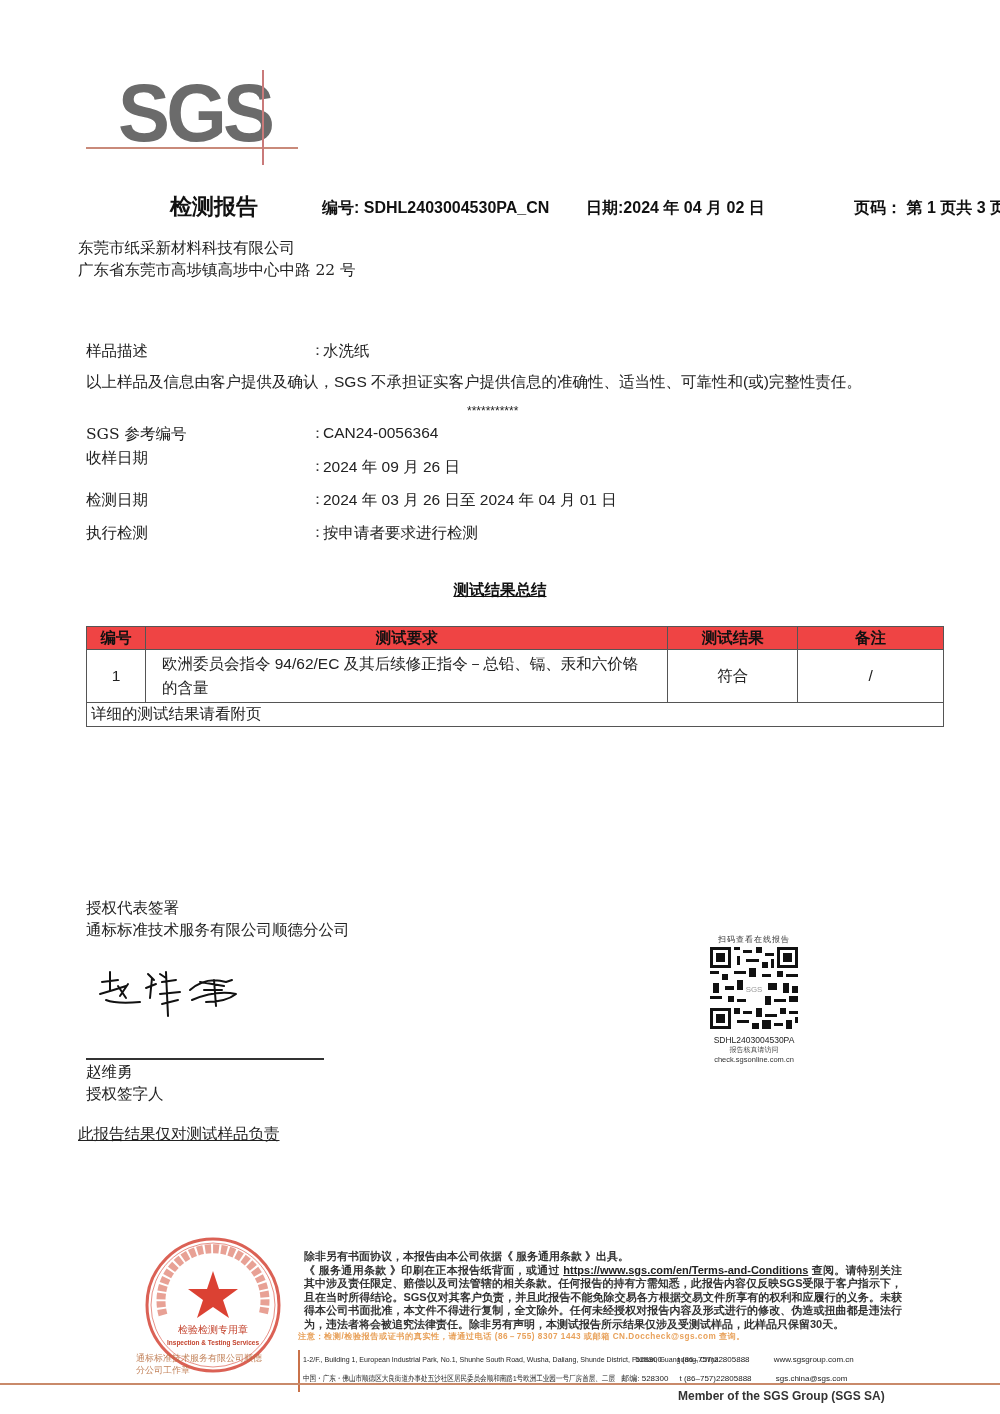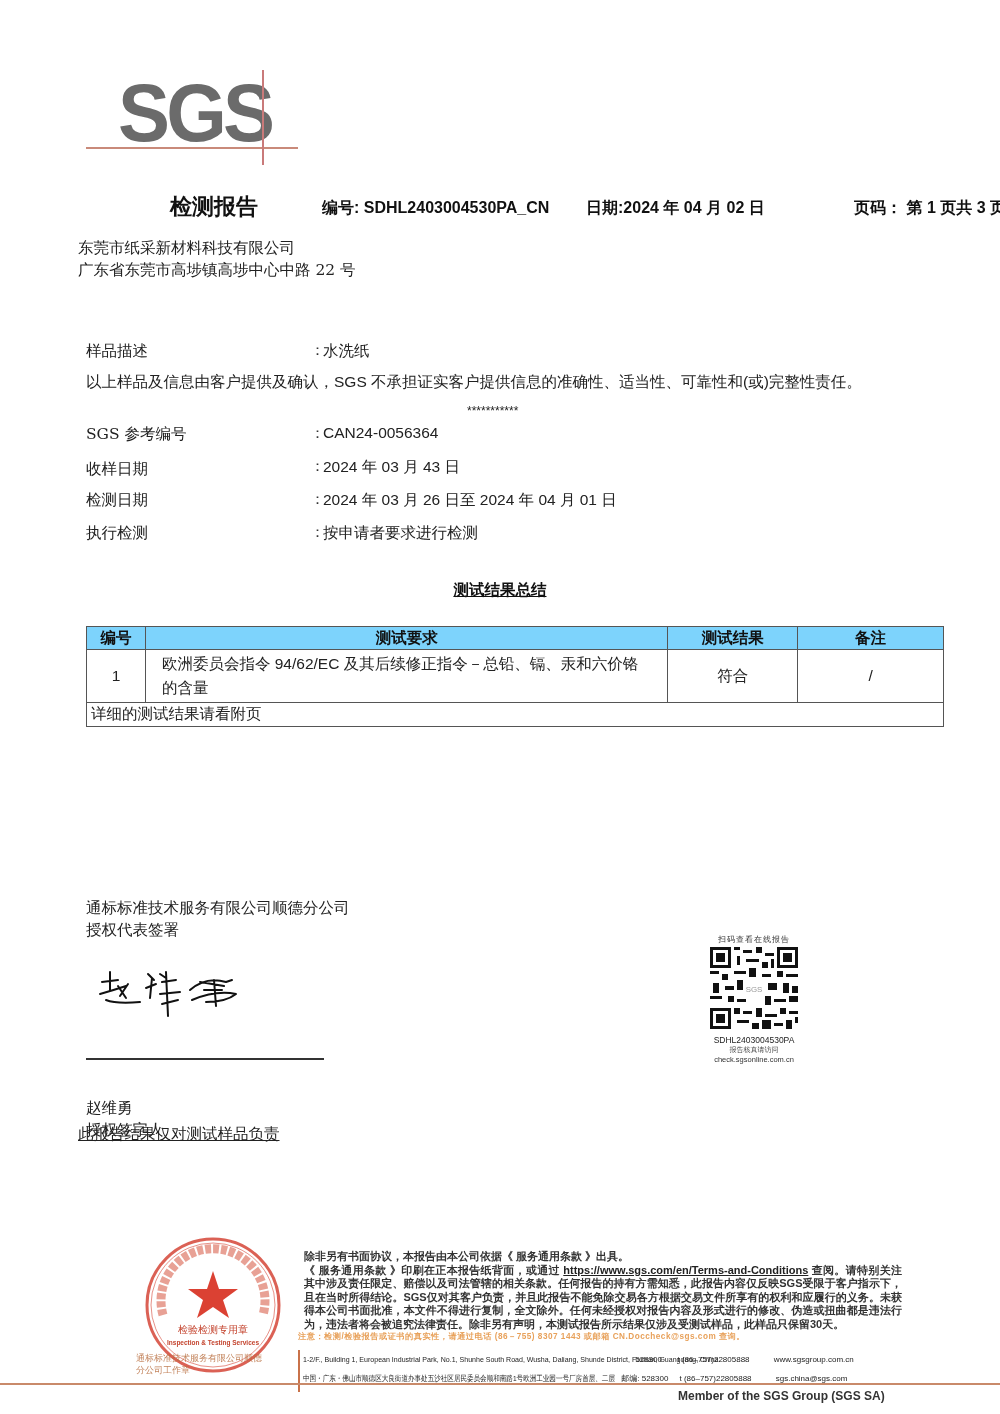--- a/index.html
+++ b/index.html
@@ -24,29 +24,29 @@
 
   .field-label { left: 86px; font-size: 15.5px; color: #222; font-family: "DejaVu Serif", "Liberation Serif", serif; }
   .field-colon { left: 310px; font-size: 15px; color: #333; }
   .field-value { left: 323px; font-size: 15.5px; color: #222; }
   .disclaimer { left: 86px; top: 372px; font-size: 15.5px; color: #222; white-space: nowrap; }
   .stars { left: 467px; top: 404px; font-size: 12px; letter-spacing: 0px; color: #222; }
 
   .summary-title { left: 0; width: 1000px; top: 580px; text-align: center; font-weight: bold; font-size: 15.5px; text-decoration: underline; color: #111; }
 
   table.results { position: absolute; left: 86px; top: 626px; width: 858px; border-collapse: collapse; font-size: 15.5px; }
-  table.results th { background: #7dd3fc; font-weight: bold; height: 23px; border: 1.5px solid #555; text-align: center; color: #111; }
+  table.results th { background: #ef4444; font-weight: bold; height: 23px; border: 1.5px solid #555; text-align: center; color: #111; }
   table.results td { border: 1.5px solid #555; color: #222; }
   table.results td.c { text-align: center; }
   table.results td.req { padding: 2px 16px; line-height: 24px; }
   table.results td.foot { padding: 1px 4px; height: 24px; margin-top: 47px; }
 
   .sig-org { left: 86px; top: 897px; font-size: 15.5px; line-height: 22px; color: #222; font-family: "DejaVu Serif", "Liberation Serif", serif; }
   .sig-line { left: 86px; top: 1058px; width: 238px; height: 1.5px; background: #333; }
-  .sig-name { left: 86px; top: 1061px; font-size: 15.5px; line-height: 22px; font-family: Liberation Sans, sans-serif; color: #222; margin-top: 36px; }
+  .sig-name { left: 86px; top: 1061px; font-size: 15.5px; line-height: 22px; font-family: Liberation Sans, sans-serif; color: #222; }
   .responsible { left: 78px; top: 1124px; font-size: 15.5px; font-family: "DejaVu Serif", "Liberation Serif", serif; color: #222; text-decoration: underline; }
 
   .signature { left: 96px; top: 960px; width: 150px; height: 60px; }
 
   .qr-box { left: 700px; top: 934px; width: 108px; height: 140px; text-align: center; }
   .qr-top { font-size: 8px; color: #333; letter-spacing: 1px; }
   .qr-code { width: 90px; height: 82px; margin: 2px auto 0; }
   .qr-id { font-size: 8.5px; color: #222; margin-top: 2px; }
   .qr-sub { font-size: 7px; color: #444; }
   .qr-url { font-size: 7.5px; color: #333; }
@@ -85,23 +85,23 @@
 <div class="abs field-label" style="top:341px;">样品描述</div>
 <div class="abs field-colon" style="top:341px;">：</div>
 <div class="abs field-value" style="top:341px;">水洗纸</div>
 <div class="abs disclaimer">以上样品及信息由客户提供及确认，SGS 不承担证实客户提供信息的准确性、适当性、可靠性和(或)完整性责任。</div>
 <div class="abs stars">***********</div>
 
 <div class="abs field-label" style="top:424px;">SGS 参考编号</div>
 <div class="abs field-colon" style="top:424px;">：</div>
 <div class="abs field-value" style="top:424px;">CAN24-0056364</div>
 
-<div class="abs field-label" style="top:459px;">收样日期</div>
+<div class="abs field-label" style="top:448px;">收样日期</div>
 <div class="abs field-colon" style="top:457px;">：</div>
-<div class="abs field-value" style="top:457px;">2024 年 03 月 43 日</div>
+<div class="abs field-value" style="top:457px;">2024 年 09 月 26 日</div>
 
 <div class="abs field-label" style="top:490px;">检测日期</div>
 <div class="abs field-colon" style="top:490px;">：</div>
 <div class="abs field-value" style="top:490px;">2024 年 03 月 26 日至 2024 年 04 月 01 日</div>
 
 <div class="abs field-label" style="top:523px;">执行检测</div>
 <div class="abs field-colon" style="top:523px;">：</div>
 <div class="abs field-value" style="top:523px;">按申请者要求进行检测</div>
 
 <div class="abs summary-title">测试结果总结</div>
@@ -128,22 +128,22 @@
       <td class="c">符合</td>
       <td class="c">/</td>
     </tr>
     <tr>
       <td colspan="4" class="foot">详细的测试结果请看附页</td>
     </tr>
   </tbody>
 </table>
 
 <div class="abs sig-org">
+  <div>授权代表签署</div>
   <div>通标标准技术服务有限公司顺德分公司</div>
-  <div>授权代表签署</div>
 </div>
 
 <svg class="abs signature" viewBox="0 0 150 60">
   <g fill="none" stroke="#111" stroke-width="2" stroke-linecap="round" stroke-linejoin="round">
     <path d="M6 22 L22 20 M14 12 L14 30 M4 34 Q18 30 30 26 M10 40 Q20 44 44 42 M22 26 L30 38 M32 24 L24 36"></path>
     <path d="M52 14 L58 20 M50 28 L60 24 M56 18 L54 38 M64 14 L70 18 M66 22 L80 20 M70 12 L72 56 M64 34 L84 32 M66 44 L82 40"></path>
     <path d="M94 30 Q110 16 130 22 L136 20 M104 22 L128 26 M108 30 L126 30 M96 40 Q120 30 140 34 Q130 42 110 42 M118 20 L120 46"></path>
   </g>
 </svg>
 

